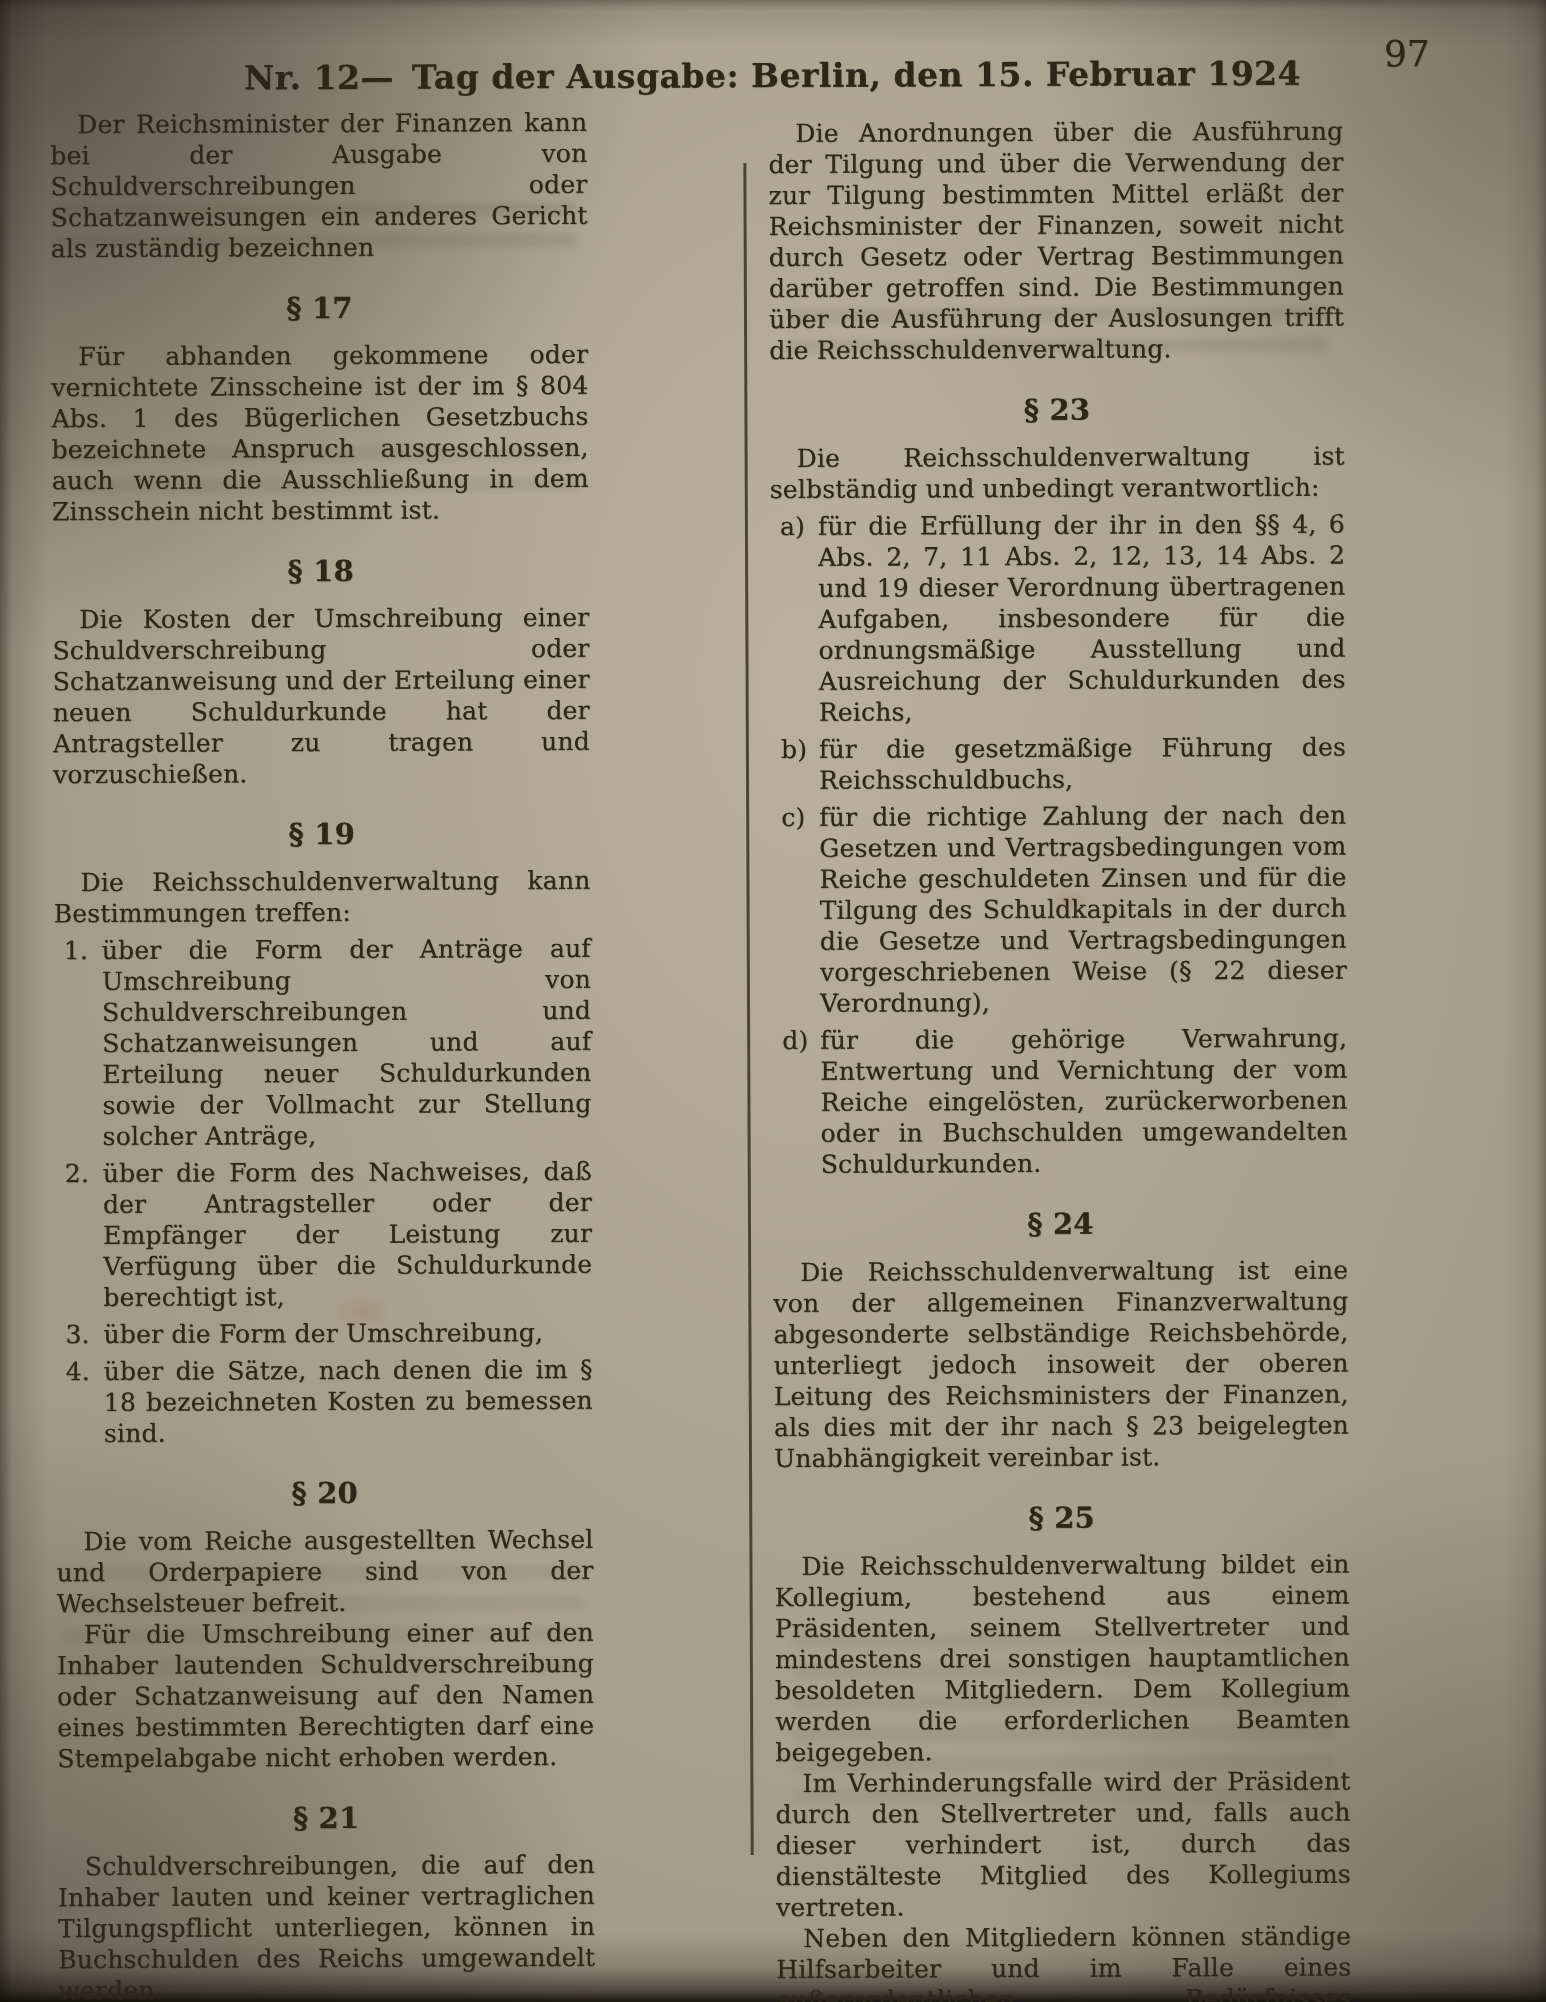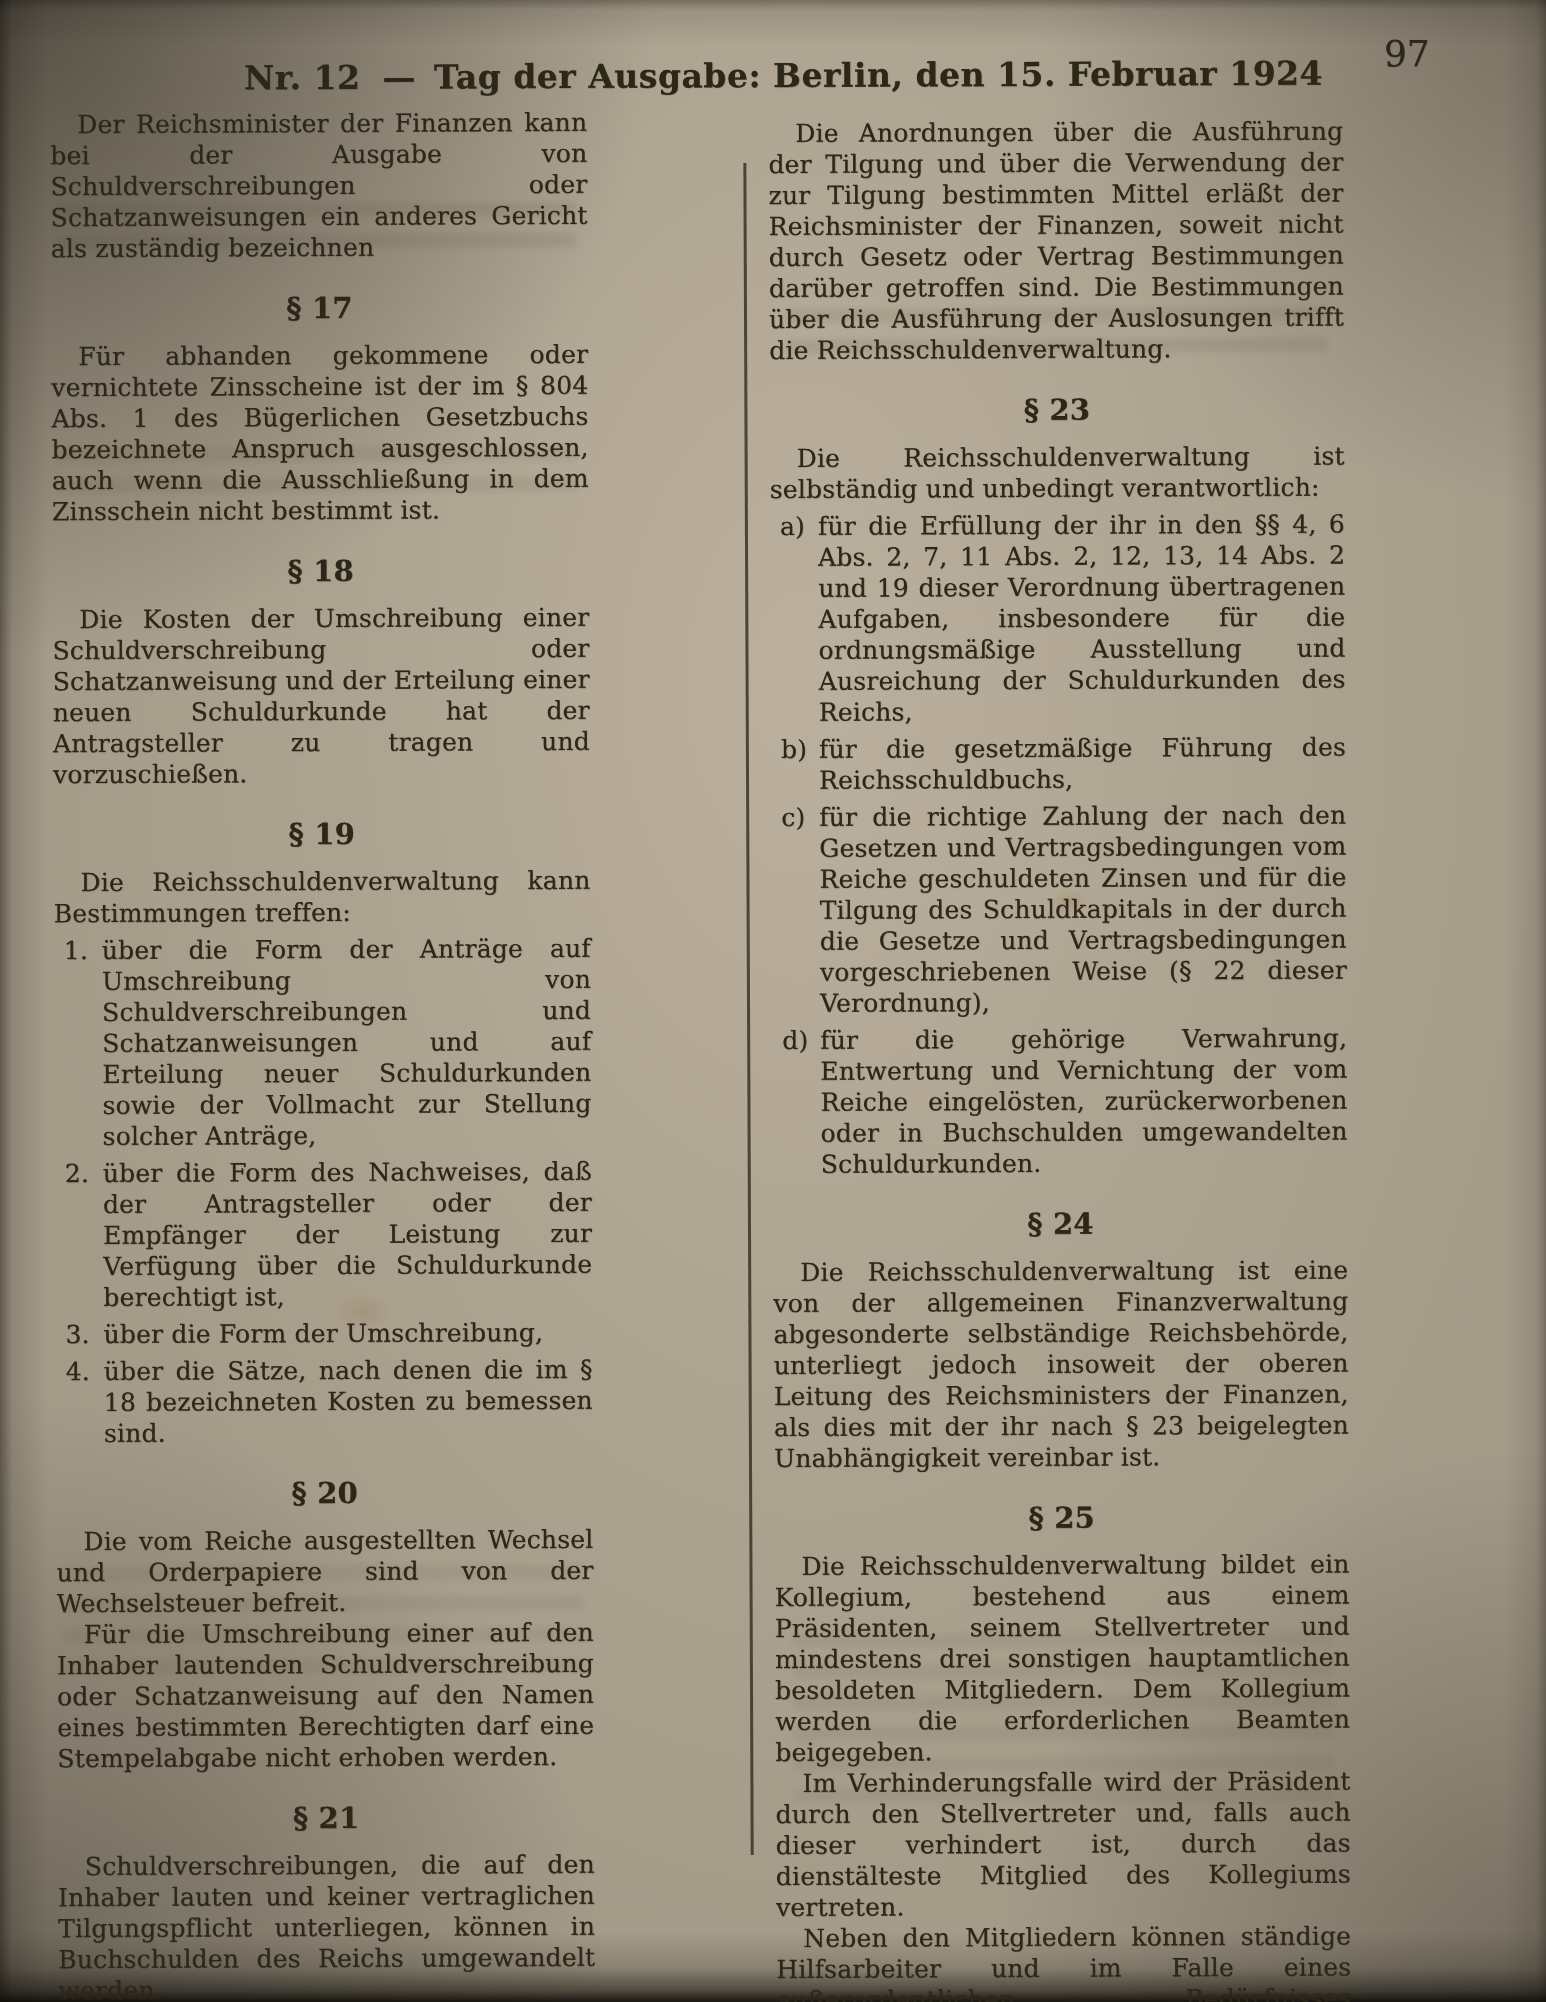--- a/index.html
+++ b/index.html
@@ -27,21 +27,21 @@
   }
   .ink {
     color: #2d2719;
     text-shadow: 0.4px 0.4px 0.7px rgba(45,39,25,0.65);
   }
   .page-header {
     position: absolute; top: 56px; left: 248px; width: 760px;
     font-size: 33px; font-weight: bold; letter-spacing: 0.5px;
     white-space: nowrap;
   }
-  .page-header .issue { margin-right: 22px; }
+  .page-header .issue { margin-right: 0; }
   .page-header .dash  { margin-right: 18px; }
   .page-number {
     position: absolute; top: 36px; left: 1388px;
     font-size: 36px; font-weight: normal;
   }
   .col {
     position: absolute;
     font-size: 25px; line-height: 31px;
     text-align: justify;
     letter-spacing: 0.2px;

